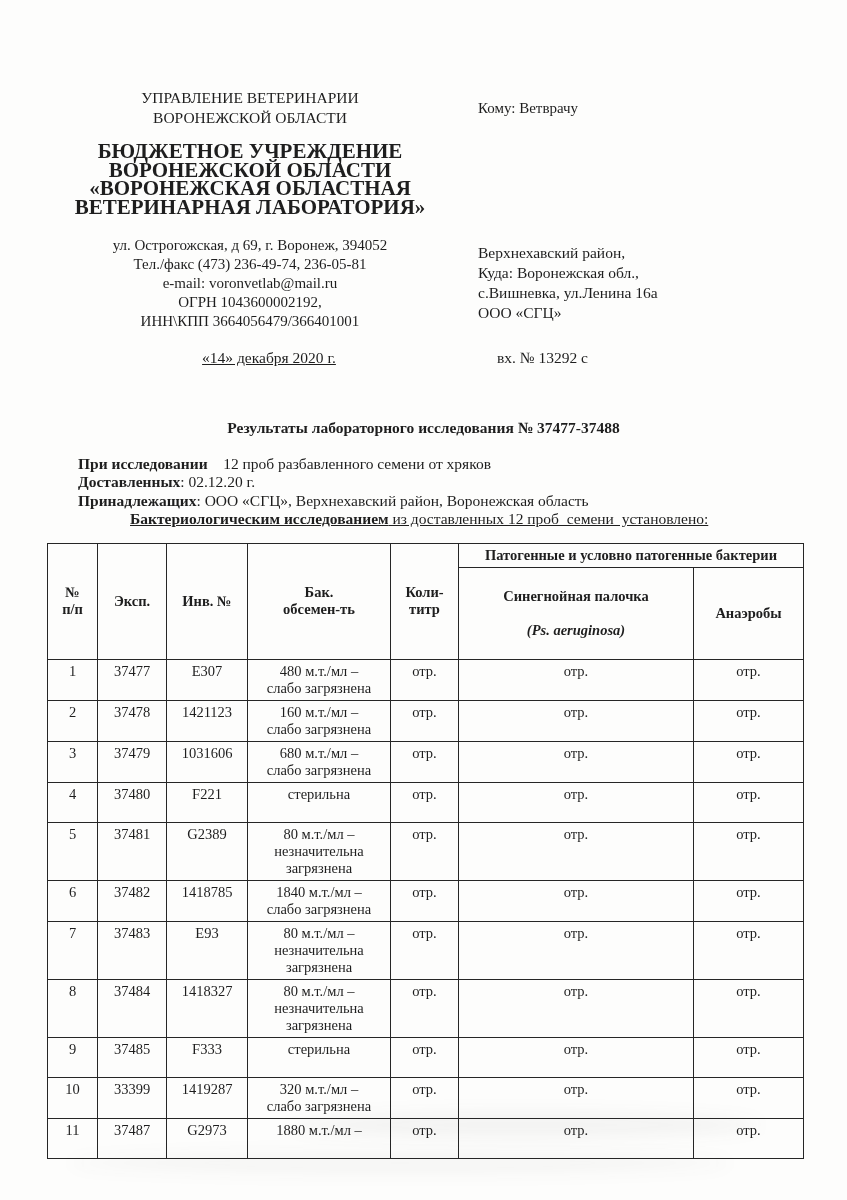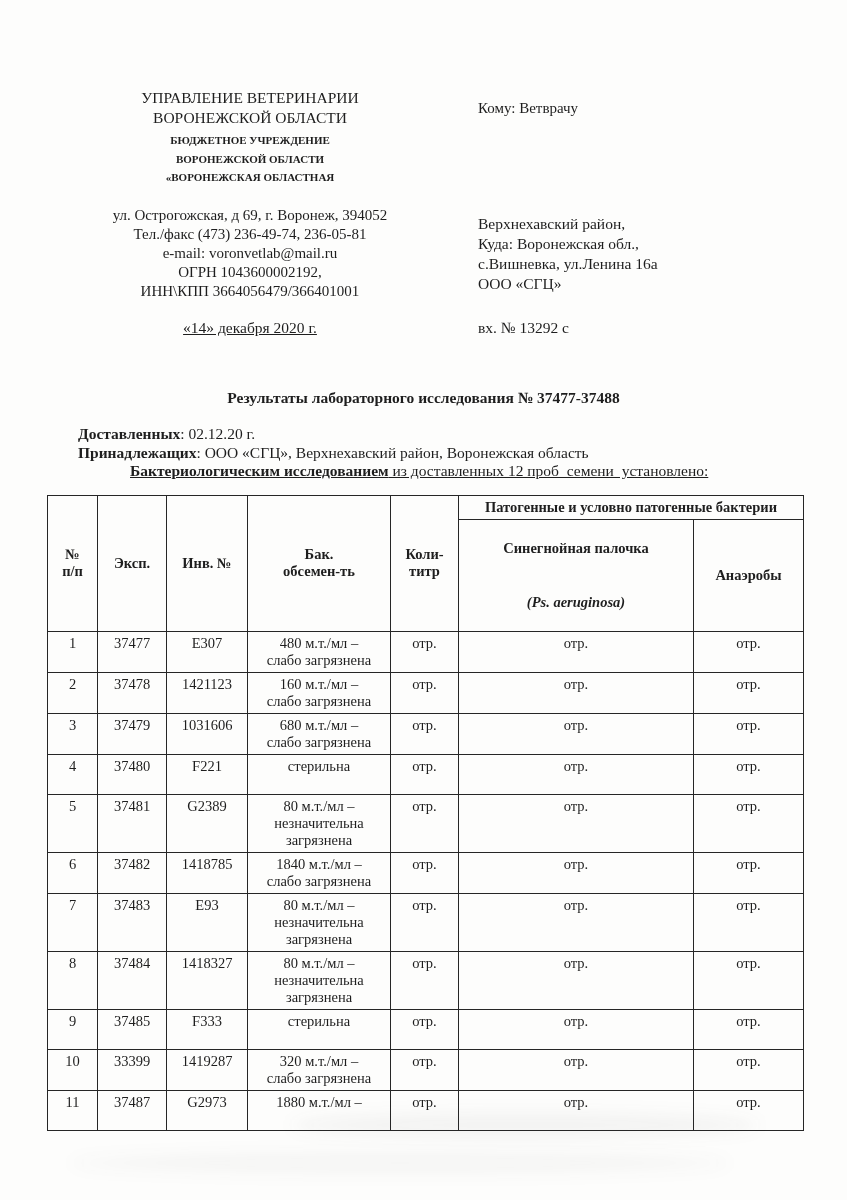--- a/index.html
+++ b/index.html
@@ -10,28 +10,28 @@
     color:#1e1e1e;
     padding-top:88px; box-sizing:border-box;
   }
   .row-flex { display:flex; align-items:center; }
   .left-col { width:390px; margin-left:55px; text-align:center; }
   .right-col { margin-left:33px; text-align:left; width:300px; }
 
   .dept-line { font-size:15.5px; line-height:20px; }
   .to-line { font-size:15px; line-height:20px; }
 
-  .institution { margin-top:3px; font-weight:bold; font-size:11px; line-height:18px; }
+  .institution { margin-top:14px; font-weight:bold; font-size:21px; line-height:18px; }
   .institution div { margin-bottom:0.5px; }
 
   .contacts { margin-top:20px; }
   .address div { font-size:15px; line-height:19px; }
   .recipient div { font-size:15.5px; line-height:20px; }
 
-  .date-row { margin-top:18px; }
+  .date-row { margin-top:18px;padding-left:19px; }
   .date-underline { font-size:15.5px; text-decoration:underline; }
   .incoming { font-size:15.5px; }
 
   .title { margin-top:52px; text-align:center; font-weight:bold; font-size:15.5px; }
 
   .intro { margin-top:18px; margin-left:78px; font-size:15.5px; }
   .intro-line { line-height:18.5px; }
   .intro-line b { font-weight:bold; }
   .intro-line .rest { white-space:pre-wrap; }
   .intro-line.indent { text-indent:52px;text-decoration:underline; }
@@ -45,21 +45,21 @@
   table.results th, table.results td {
     border:1px solid #262626;
     text-align:center; vertical-align:top;
     padding:3px 3px; box-sizing:border-box;
     white-space:pre-line; line-height:17px;
   }
   table.results th { font-weight:bold; vertical-align:middle; }
   th.group-h { height:20px; padding:1px; line-height:17px; }
   tr.subhead th { height:36px; }
   table.results td { height:40px; }
-  .ital { font-style:italic;margin-top:20px; }
+  .ital { font-style:italic; }
 
   .smudge { position:absolute; background:rgba(60,60,60,0.05); filter:blur(8px); border-radius:50%; }
   .s1 { top:1112px; left:290px; width:470px; height:26px; }
   .s2 { top:1152px; left:70px; width:660px; height:22px; background:rgba(60,60,60,0.04); }
 </style>
 </head>
 <body>
 
 <div class="page">
 
@@ -68,20 +68,21 @@
       <div class="dept-line">УПРАВЛЕНИЕ ВЕТЕРИНАРИИ</div>
       <div class="dept-line">ВОРОНЕЖСКОЙ ОБЛАСТИ</div>
     </div>
     <div class="right-col to-line">Кому: Ветврачу</div>
   </div>
 
   <div class="left-col institution">
     <div>БЮДЖЕТНОЕ УЧРЕЖДЕНИЕ</div>
     <div>ВОРОНЕЖСКОЙ ОБЛАСТИ</div>
     <div>«ВОРОНЕЖСКАЯ ОБЛАСТНАЯ</div>
+    <div>ВЕТЕРИНАРНАЯ ЛАБОРАТОРИЯ»</div>
   </div>
 
   <div class="row-flex contacts">
     <div class="left-col address">
       <div>ул. Острогожская, д 69, г. Воронеж, 394052</div>
       <div>Тел./факс  (473) 236-49-74, 236-05-81</div>
       <div>e-mail: voronvetlab@mail.ru</div>
       <div>ОГРН 1043600002192,</div>
       <div>ИНН\КПП 3664056479/366401001</div>
     </div>
@@ -96,20 +97,23 @@
   <div class="row-flex date-row">
     <div class="left-col">
       <span class="date-underline">«14» декабря 2020 г.</span>
     </div>
     <div class="right-col incoming">вх. № 13292 с</div>
   </div>
 
   <div class="title">Результаты лабораторного исследования № 37477-37488</div>
 
   <div class="intro">
+    <div class="intro-line">
+      <b>При исследовании</b><span class="rest">    12 проб разбавленного семени от хряков</span>
+    </div>
     <div class="intro-line">
       <b>Доставленных</b><span class="rest">: 02.12.20 г.</span>
     </div>
     <div class="intro-line">
       <b>Принадлежащих</b><span class="rest">: ООО «СГЦ», Верхнехавский район, Воронежская область</span>
     </div>
     <div class="intro-line indent">
       <b>Бактериологическим исследованием</b><span class="rest"> из доставленных 12 проб  семени  установлено:</span>
     </div>
   </div>

